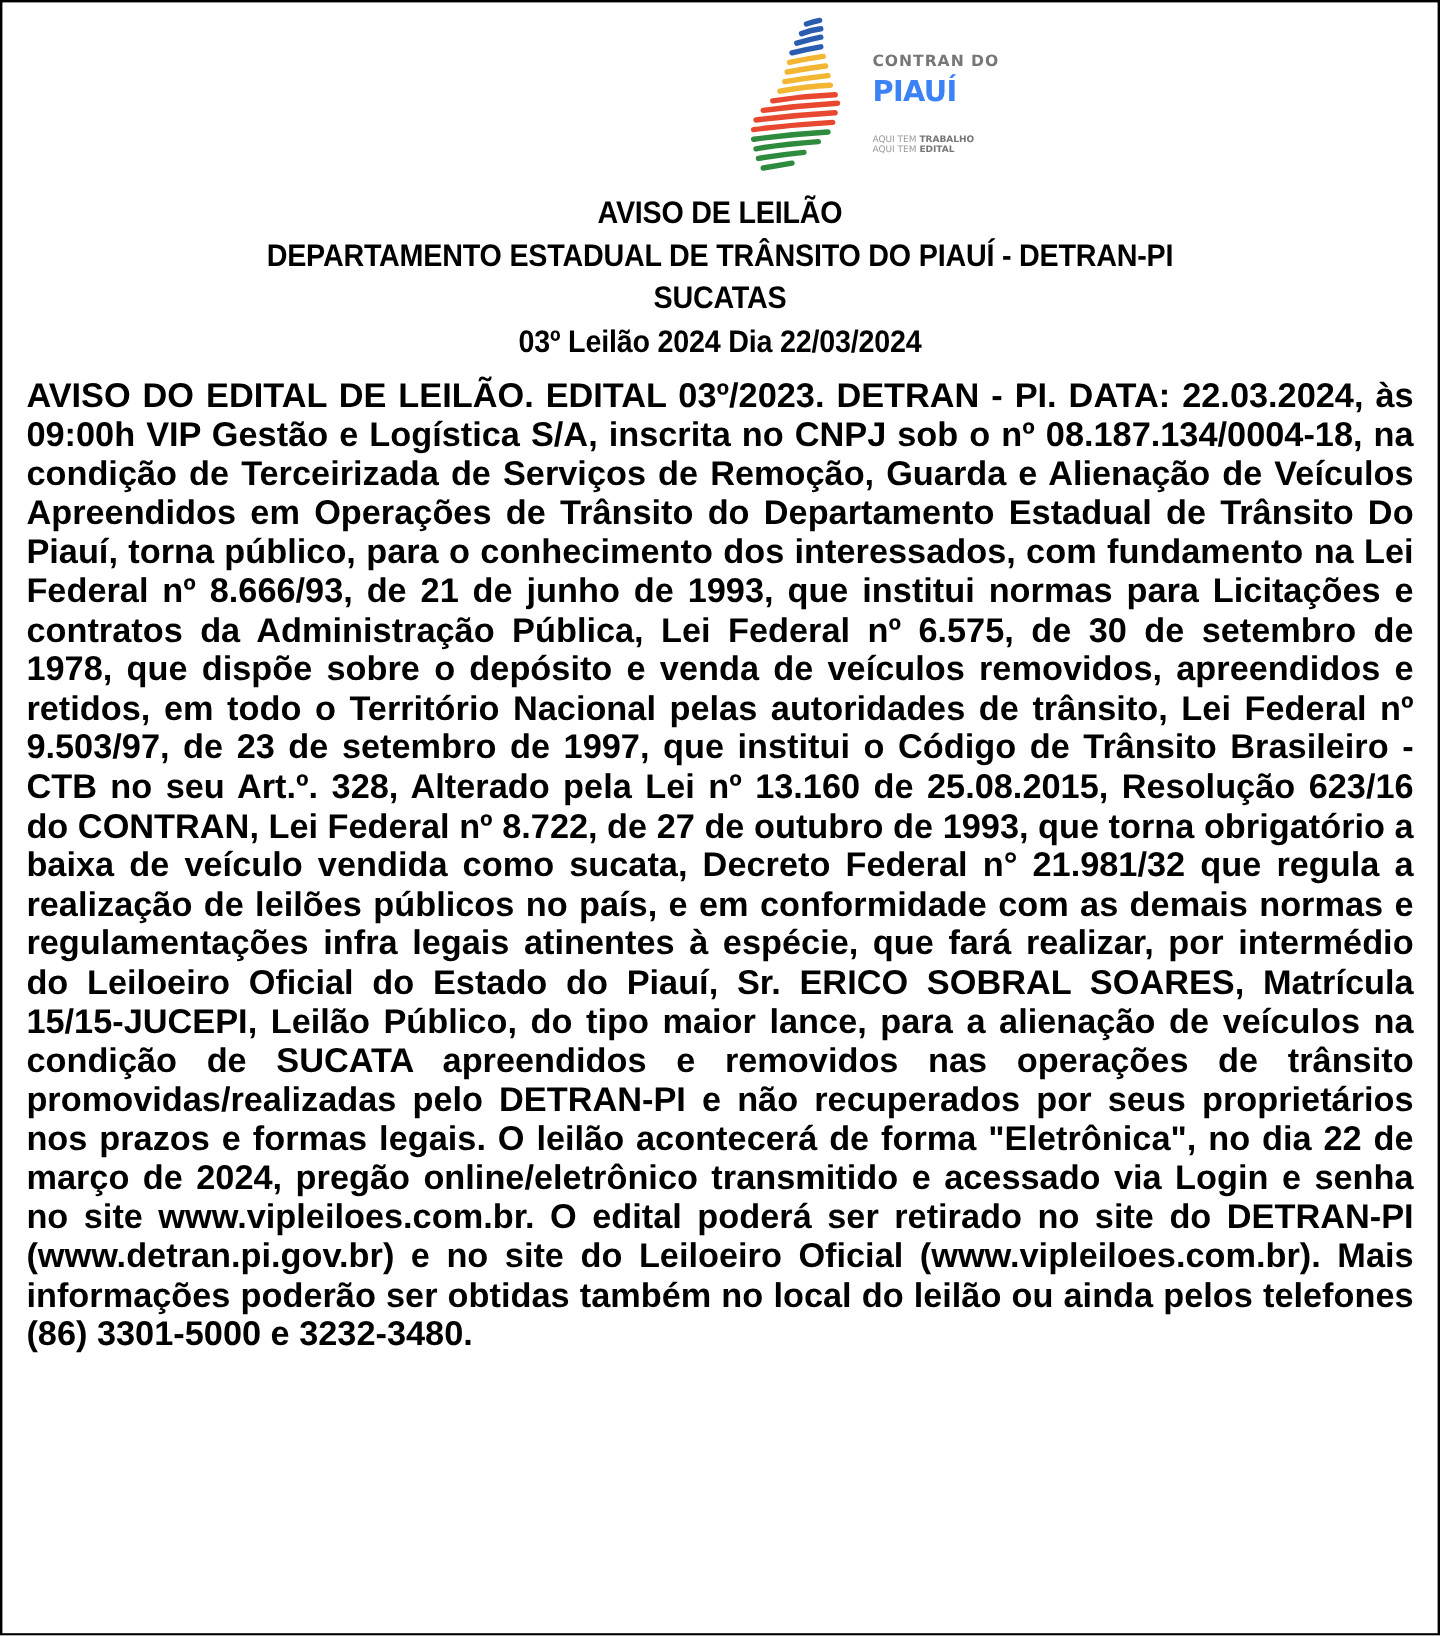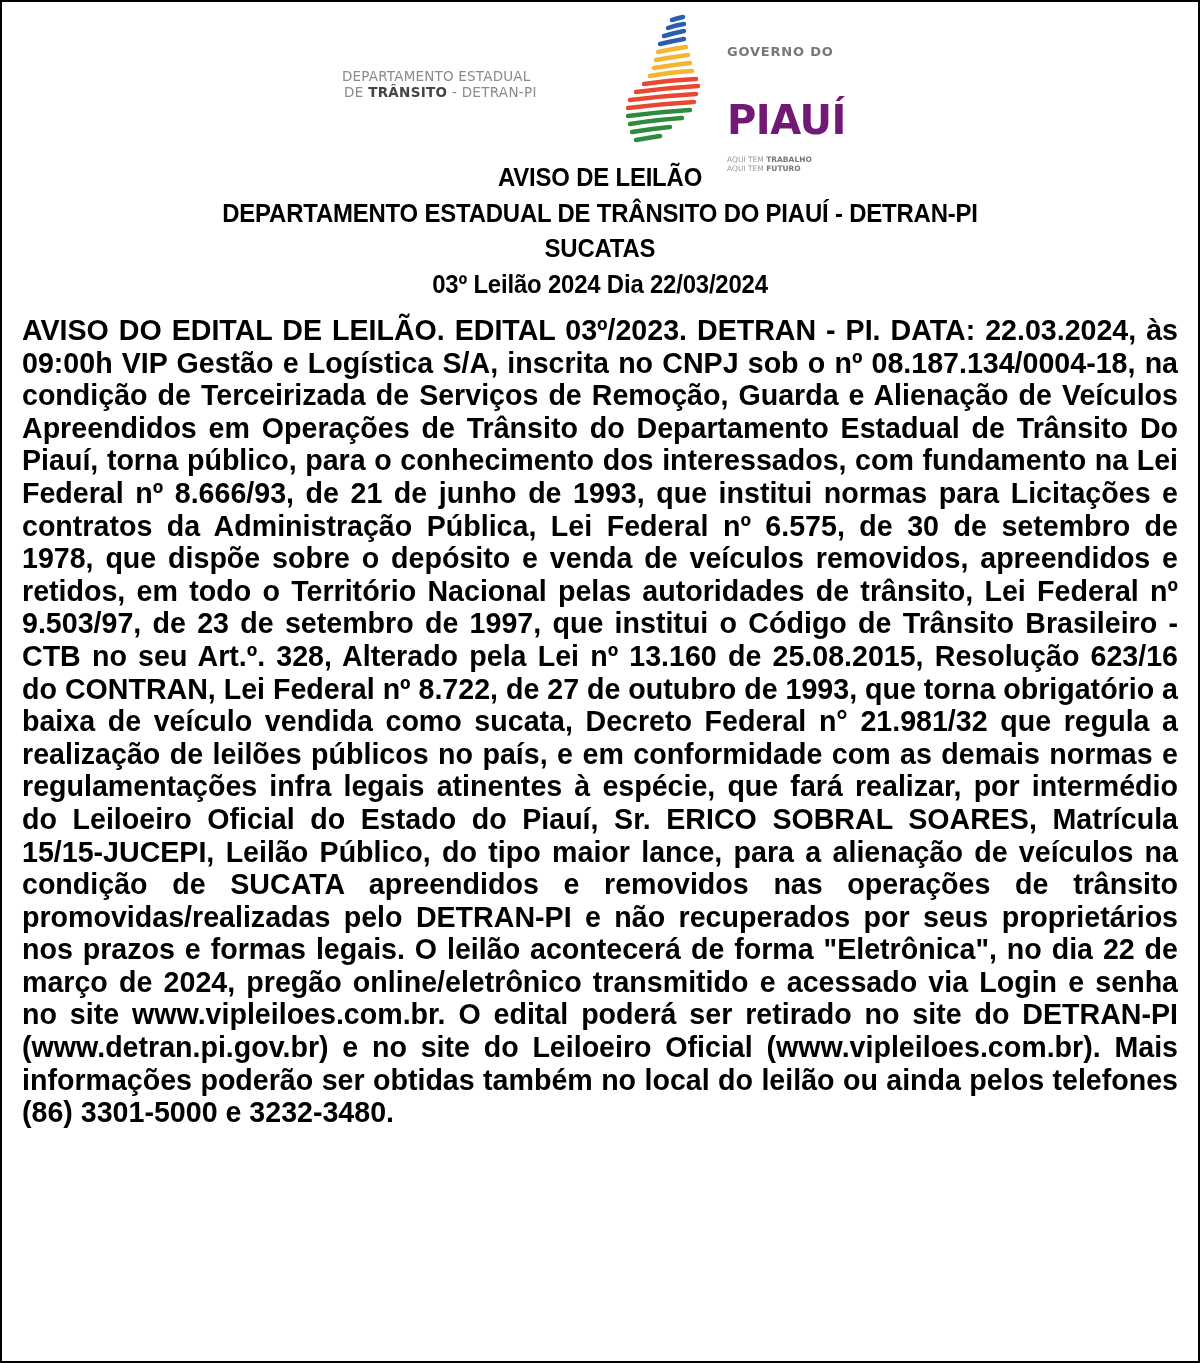--- a/index.html
+++ b/index.html
@@ -61,27 +61,26 @@
     .piaui-text .gov {
       display: block;
       font-size: 13px;
       font-weight: bold;
       color: #777;
       letter-spacing: 0.8px;
       font-family: "DejaVu Sans", sans-serif;
     }
     .piaui-text .name {
       display: block;
-      font-size: 40px;
+      font-size: 24px;
       line-height: 34px;
       font-weight: bold;
-      color: #701a75;
+      color: #3b82f6;
       font-family: "DejaVu Sans", sans-serif;
       letter-spacing: -0.5px;
-      margin-top: 44px;
     }
     .piaui-text .slogan {
       display: block;
       font-size: 7.5px;
       line-height: 9px;
       color: #999;
       font-family: "DejaVu Sans", sans-serif;
       margin-top: 18px;
     }
     .piaui-text .slogan b { color: #777; }
@@ -136,24 +135,20 @@
       line-height: 34px;
       transform: scaleX(0.93);
     }
   </style>
 </head>
 <body>
 
 <div class="page">
 
   <div class="logos">
-    <div class="detran-logo">
-      <span class="line1">DEPARTAMENTO ESTADUAL</span>
-      <span class="line2"><span>DE </span><span class="bold">TRÂNSITO</span><span> - DETRAN-PI</span></span>
-    </div>
 
     <svg class="piaui-map" viewBox="0 0 100 140" xmlns="http://www.w3.org/2000/svg">
       <g fill="none" stroke-width="4.5" stroke-linecap="round">
         <path d="M52 8 Q58 6 63 5" stroke="#2a5db0"></path>
         <path d="M48 16 Q56 13 64 12" stroke="#2a5db0"></path>
         <path d="M44 24 Q54 21 64 19" stroke="#2a5db0"></path>
         <path d="M40 32 Q52 29 64 27" stroke="#2a5db0"></path>
         <path d="M38 40 Q52 37 66 35" stroke="#f2b632"></path>
         <path d="M36 48 Q52 45 68 43" stroke="#f2b632"></path>
         <path d="M34 56 Q52 53 70 51" stroke="#f2b632"></path>
@@ -163,25 +158,25 @@
         <path d="M10 88 Q42 84 76 82" stroke="#e8482f"></path>
         <path d="M8 96 Q40 92 74 90" stroke="#e8482f"></path>
         <path d="M8 104 Q38 100 70 98" stroke="#2e8b3e"></path>
         <path d="M10 112 Q34 108 62 106" stroke="#2e8b3e"></path>
         <path d="M12 120 Q30 117 50 115" stroke="#2e8b3e"></path>
         <path d="M16 128 Q28 126 40 124" stroke="#2e8b3e"></path>
       </g>
     </svg>
 
     <div class="piaui-text">
-      <span class="gov">GOVERNO DO</span>
+      <span class="gov">CONTRAN DO</span>
       <span class="name">PIAUÍ</span>
       <span class="slogan">
         <span>AQUI TEM </span><b>TRABALHO</b><br>
-        <span>AQUI TEM </span><b>FUTURO</b>
+        <span>AQUI TEM </span><b>EDITAL</b>
       </span>
     </div>
   </div>
 
   <div class="heading">
     <span>AVISO DE LEILÃO</span>
     <span>DEPARTAMENTO ESTADUAL DE TRÂNSITO DO PIAUÍ - DETRAN-PI</span>
     <span>SUCATAS</span>
     <span>03º Leilão 2024 Dia 22/03/2024</span>
   </div>

